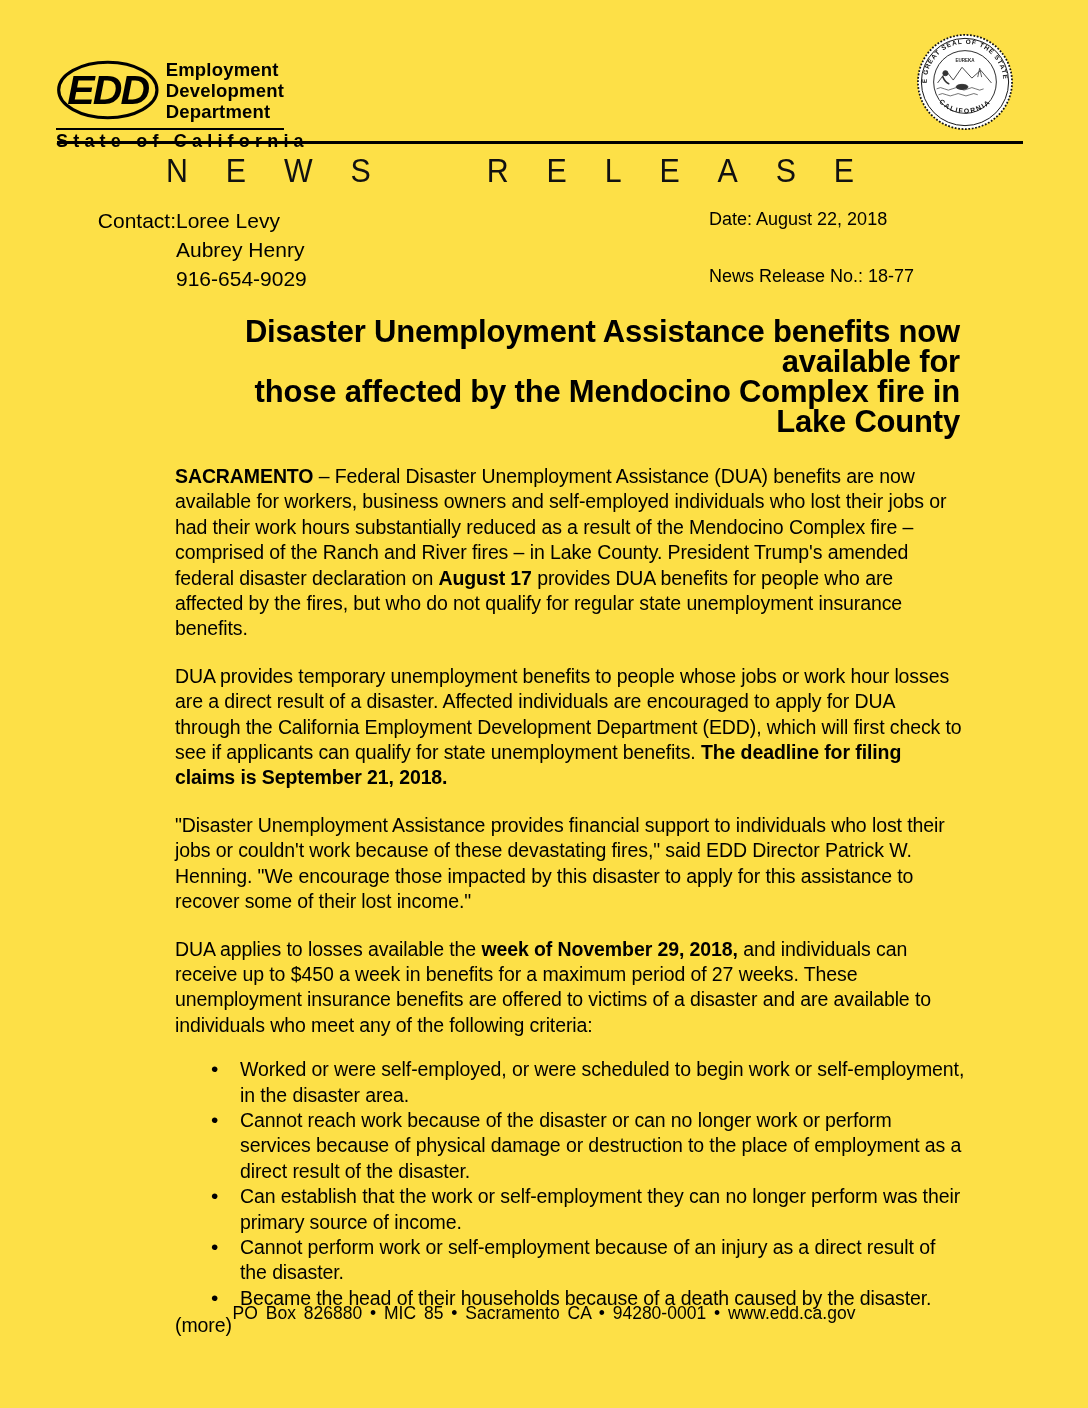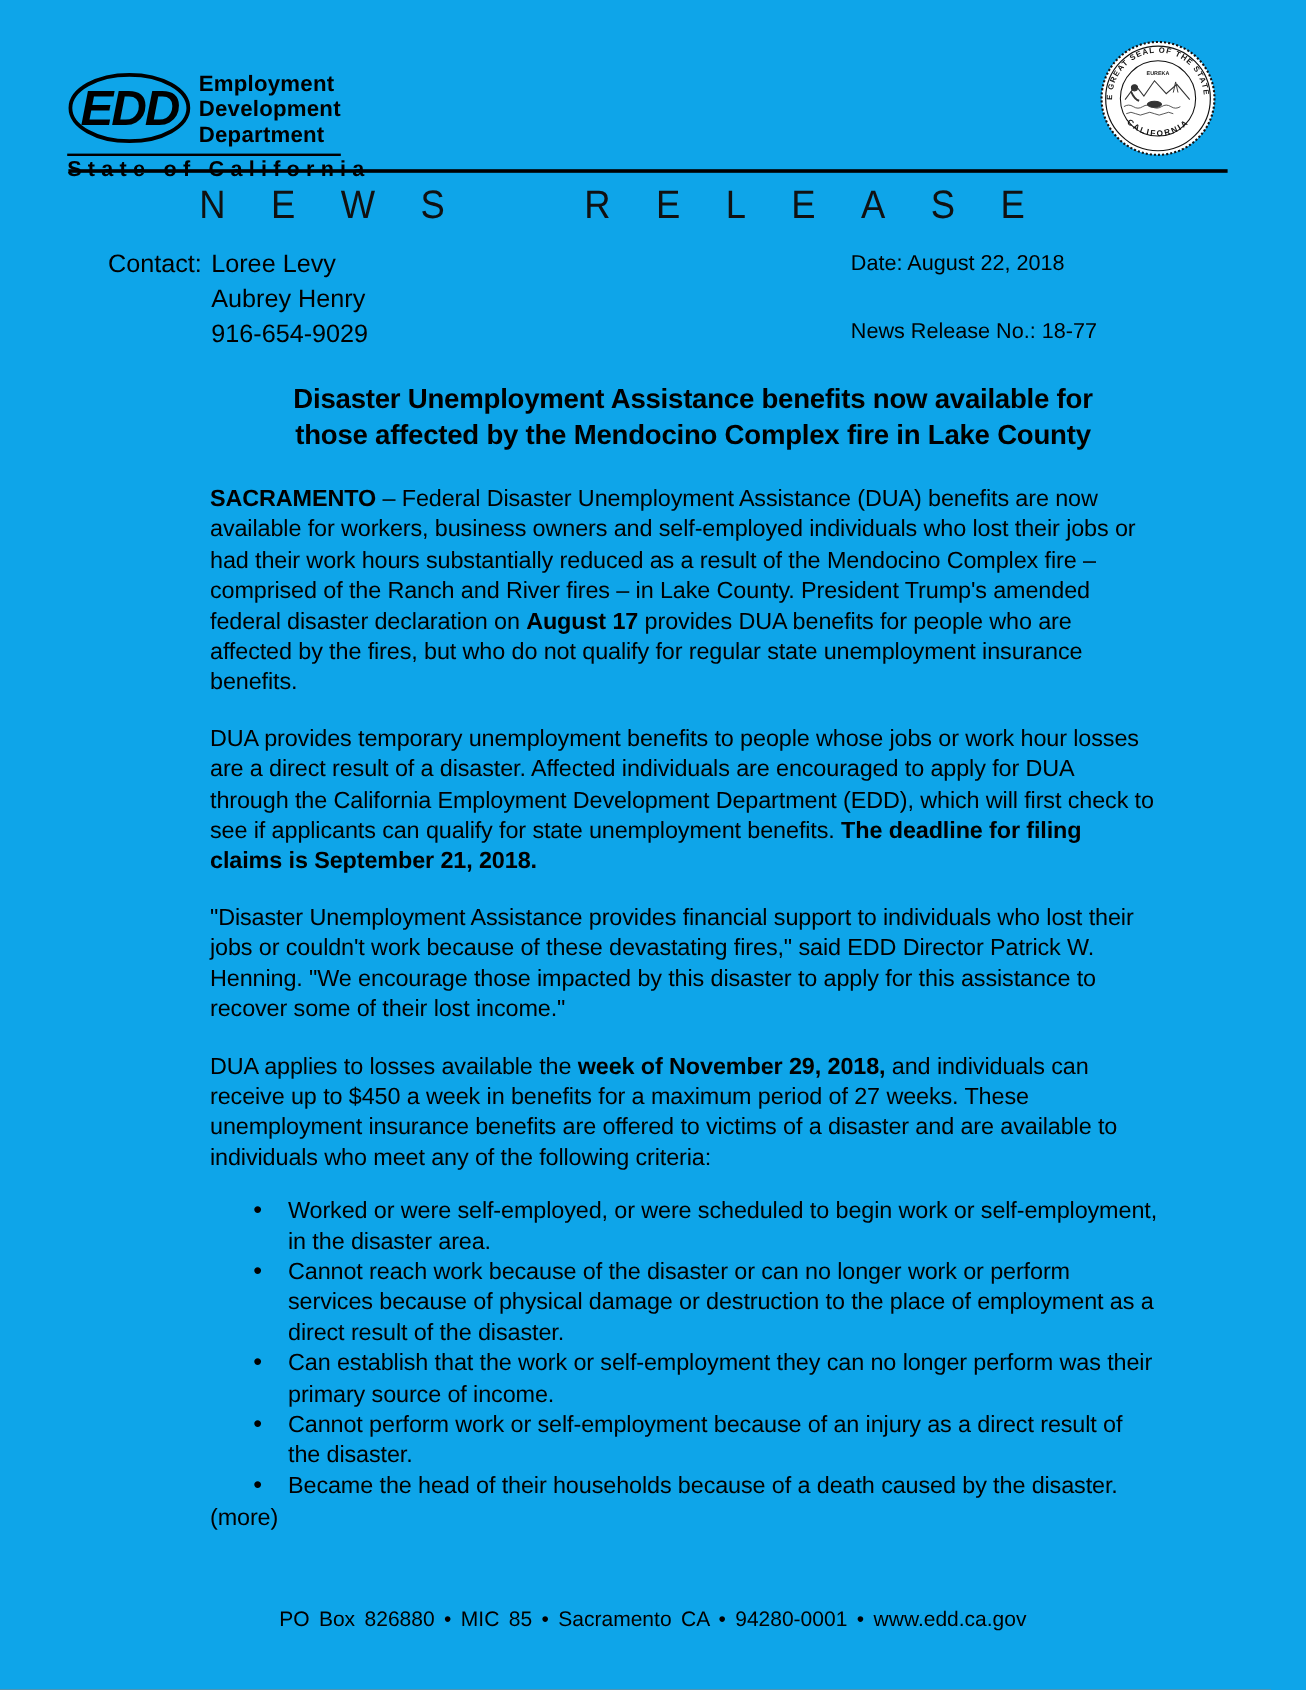--- a/index.html
+++ b/index.html
@@ -1,21 +1,21 @@
 <!DOCTYPE html>
 <html><head>
 <meta charset="utf-8">
 <style>
   * { margin:0; padding:0; box-sizing:border-box; }
   html,body { background:#888; }
   .page {
     position:relative;
     width:1088px; height:1408px;
     margin:0 auto;
-    background:#0ea5e9;
+    background:#fde047;
     color:#000;
     font-family:"Liberation Sans", sans-serif;
     overflow:hidden;
     text-decoration:underline;
   }
 
   
   .edd-logo { position:absolute; left:56px; top:54px; width:228px; }
   .edd-logo-top { display:flex; align-items:flex-start; }
   .edd-oval { display:block; }
@@ -34,43 +34,43 @@
   
   .banner {
     position:absolute; left:166px; top:150px; width:748px;
     display:flex; justify-content:space-between; align-items:flex-end;
     font-size:33px; line-height:42px; font-weight:400; color:#111;
     transform:scaleX(0.92); transform-origin:left;
   }
   .banner .wgap { width:44px; }
 
   
-  .contact-left { position:absolute; left:90px; top:206px; font-size:21px; line-height:29px; }
+  .contact-left { position:absolute; left:90px; top:206px; font-size:21px; line-height:29px;text-align:right; }
   .c-row { display:flex; }
   .c-label { display:inline-block; width:86px; }
   .contact-right { position:absolute; left:709px; top:206px; font-size:18px; line-height:27px; }
   .cr-row2 { margin-top:30px; }
 
   
   .content { position:absolute; left:175px; top:317px; width:790px; font-size:19.5px; line-height:25.4px; letter-spacing:-0.1px; }
   .doc-title {
-    text-align:center; font-weight:bold; font-size:23px; line-height:30px;
+    text-align:right; font-weight:bold; font-size:31px; line-height:30px;
     letter-spacing:-0.2px; margin:0 5px 27px 20px;
   }
   .para { margin-bottom:22px; }
   .b { font-weight:bold; }
   .bullets { list-style:none; margin-top:-3px; }
   .bullets li { position:relative; padding-left:65px; }
   .bullets li::before { content:"\2022"; position:absolute; left:36px; top:-1px; font-size:21px; }
   .more-line { text-align:left; margin-top:2px; }
 
   
   .footer-address {
     position:absolute; left:0; top:1303px; width:1088px;
-    text-align:center; font-size:17.5px; word-spacing:3px;margin-top:36px;
+    text-align:center; font-size:17.5px; word-spacing:3px;
   }
 </style>
 </head>
 <body>
 
 <div class="page">
 
   <div class="edd-logo">
     <div class="edd-logo-top">
       <svg class="edd-oval" width="116" height="72" viewBox="0 0 116 72">

